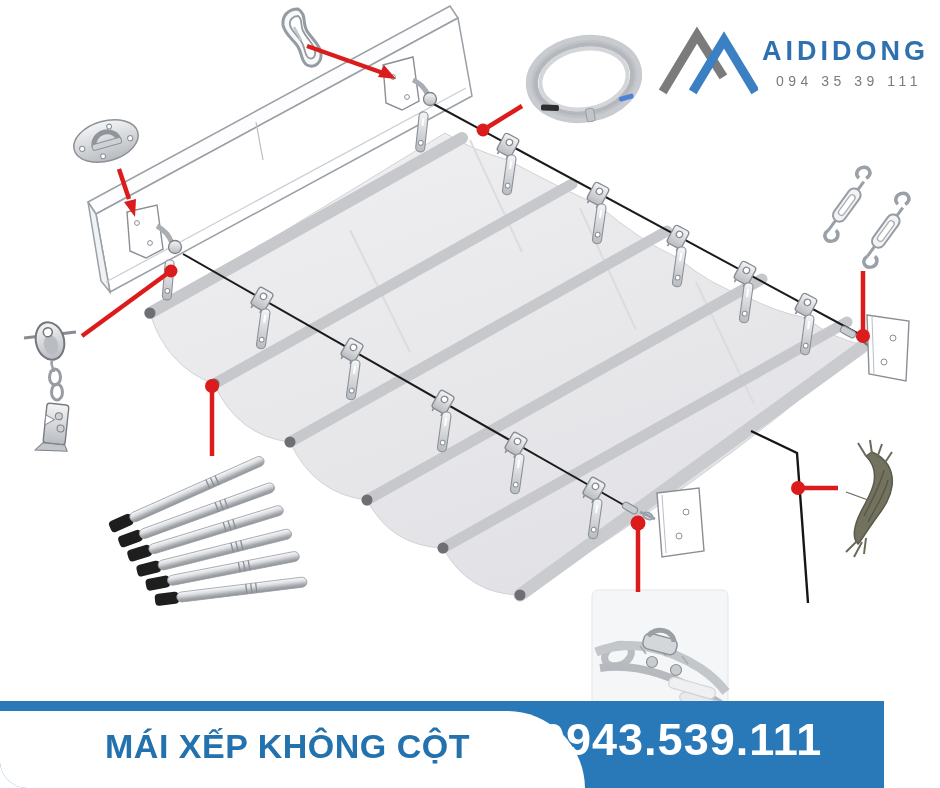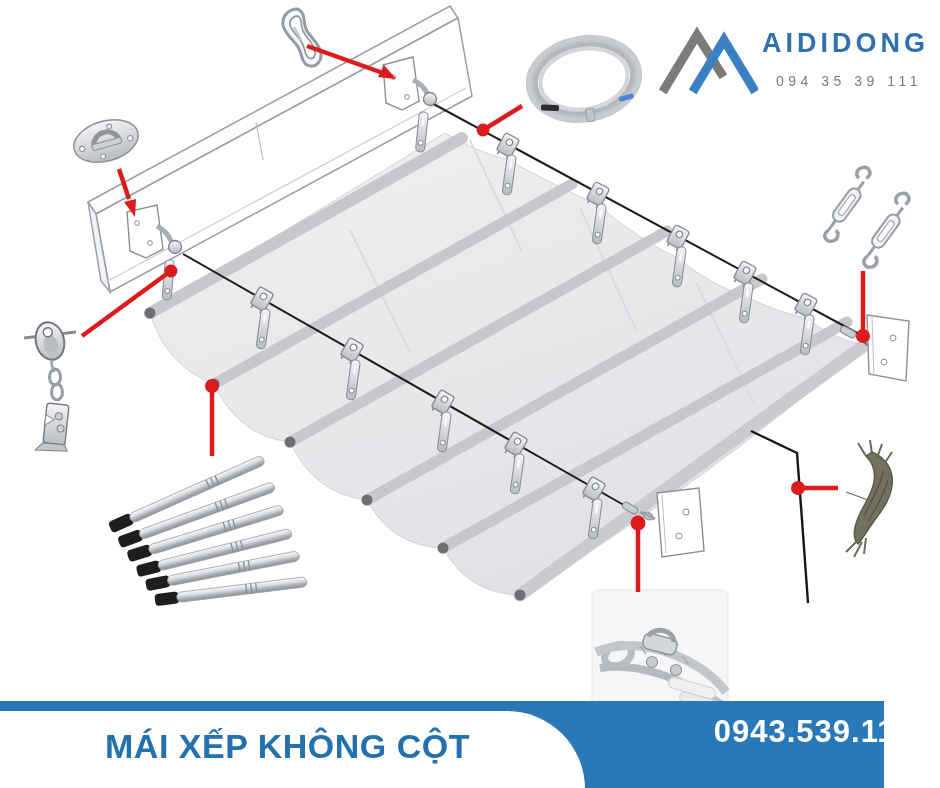--- a/index.html
+++ b/index.html
@@ -1,31 +1,31 @@
 <!DOCTYPE html>
 <html><head>
 <meta charset="utf-8">
 <style>
   html,body{margin:0;padding:0;background:#ffffff;}
   .stage{position:relative;width:940px;height:788px;background:#ffffff;overflow:hidden;
-         font-family:"Liberation Sans",sans-serif;}
+         font-family:"Liberation Sans",sans-serif;border-radius:27px;}
   .diagram{position:absolute;left:0;top:0;}
   
   .logo{position:absolute;top:22px;left:658px;display:flex;align-items:flex-end;}
   .logo-mark{flex:0 0 auto;}
   .logo-text{padding:0 0 8px 4px;}
   .logo-brand{font-size:27px;font-weight:bold;color:#2f70ae;letter-spacing:4px;line-height:1;}
-  .logo-phone{font-size:14px;color:#7b7b7b;letter-spacing:4.5px;margin-top:17px;padding-left:14px;line-height:1;}
+  .logo-phone{font-size:14px;color:#7b7b7b;letter-spacing:4.5px;margin-top:9px;padding-left:14px;line-height:1;}
   
   .banner{position:absolute;left:0;top:701px;width:884px;height:87px;background:#2979b9;z-index:5;}
   .banner-white{position:absolute;left:-40px;top:10px;width:625px;height:78px;background:#ffffff;
                 border-top-right-radius:85px;display:flex;align-items:center;justify-content:center;}
   .banner-title{font-size:34px;font-weight:800;color:#2371ad;letter-spacing:0.5px;padding-left:30px;padding-bottom:8px;}
-  .banner-phone{position:absolute;left:540px;top:13px;width:372px;text-align:right;
-                font-size:31px;font-weight:800;color:#ffffff;letter-spacing:1px;}
+  .banner-phone{position:absolute;left:540px;top:13px;width:372px;text-align:left;
+                font-size:45px;font-weight:800;color:#ffffff;letter-spacing:1px;}
 </style>
 </head>
 <body>
 
 <div class="stage">
 
   <svg class="diagram" width="940" height="705" viewBox="0 0 940 705">
     <defs>
       <linearGradient id="gMetal" x1="0" y1="0" x2="0" y2="1">
         <stop offset="0" stop-color="#f4f5f6"></stop>

